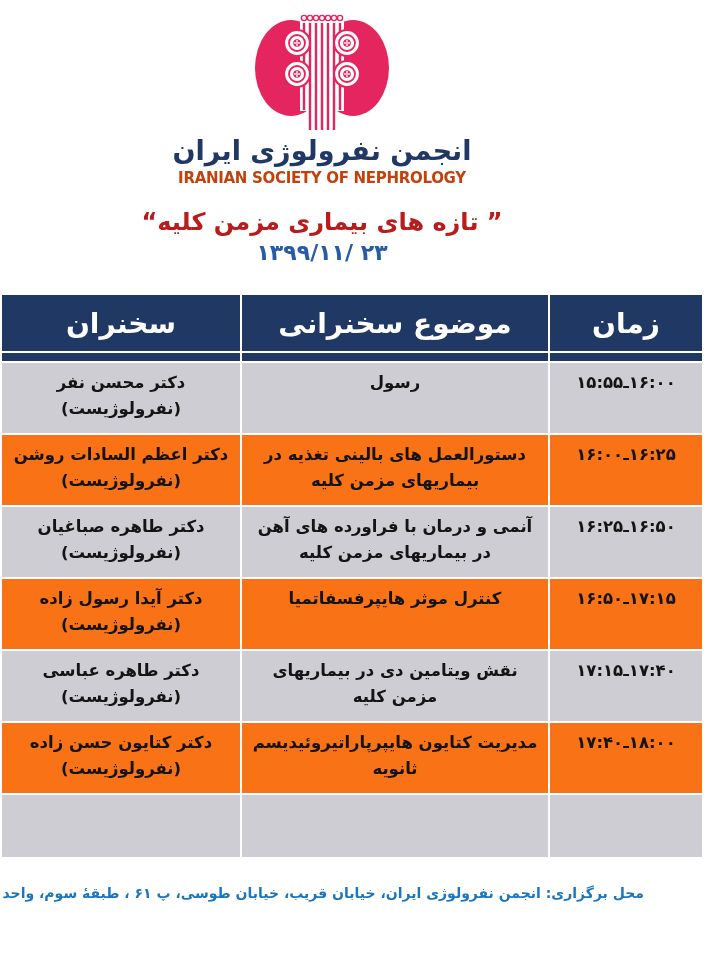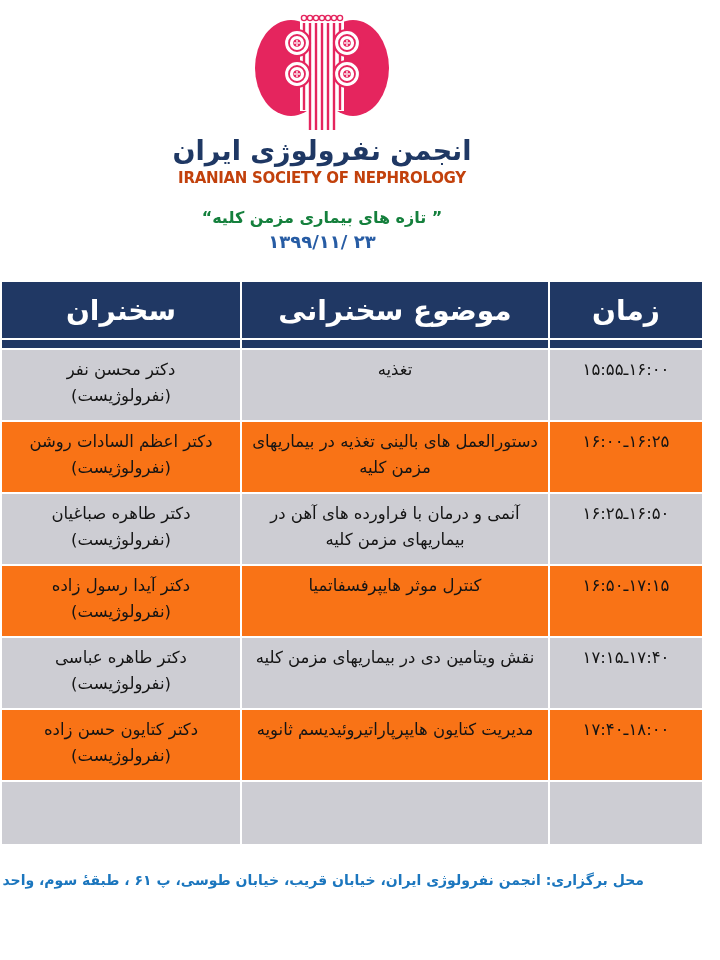--- a/index.html
+++ b/index.html
@@ -27,30 +27,30 @@
     font-weight: bold;
     letter-spacing: -0.3px;
     line-height: 20px;
     text-align: center;
   }
 
   
   .title {
     direction: rtl;
     text-align: center;
-    color: #15803d;
-    font-size: 16px;
+    color: #b91c1c;
+    font-size: 24px;
     font-weight: bold;
     margin-top: 20px;
     white-space: nowrap;
   }
   .date {
     text-align: center;
     color: #275CA4;
-    font-size: 18px;
+    font-size: 22px;
     font-weight: bold;
     margin-top: 4px;
   }
   .ltr-override { direction: ltr; unicode-bidi: bidi-override; }
 
   
   table.schedule {
     direction: rtl;
     width: 704px;
     margin: 28px auto 0 auto;
@@ -68,21 +68,21 @@
     font-size: 28px;
     font-weight: bold;
     height: 56px;
     vertical-align: middle;
     text-align: center;
   }
   tr.header-spacer th { height: 8px; }
 
   td {
     font-size: 16.5px;
-    font-weight: normal;
+    font-weight: bold;
     color: #141414;
     text-align: center;
     vertical-align: top;
     padding: 7px 6px 6px 6px;
     line-height: 1.55;
     height: 70px;
   }
   tr.band-dark  td { background: #CDCDD3; }
   tr.band-light td { background: #f97316; }
   tr.empty-row td { height: 62px; }
@@ -203,21 +203,21 @@
       </tr>
       <tr class="header-spacer">
         <th></th>
         <th></th>
         <th></th>
       </tr>
     </thead>
     <tbody>
       <tr class="band-dark">
         <td class="time ltr-override">۱۵:۵۵ـ۱۶:۰۰</td>
-        <td class="topic">تغذیه</td>
+        <td class="topic">رسول</td>
         <td class="speaker">
           <div>دکتر محسن نفر</div>
           <div>(نفرولوژیست)</div>
         </td>
       </tr>
       <tr class="band-light">
         <td class="time ltr-override">۱۶:۰۰ـ۱۶:۲۵</td>
         <td class="topic">دستورالعمل های بالینی تغذیه در بیماریهای مزمن کلیه</td>
         <td class="speaker">
           <div>دکتر اعظم السادات روشن</div>

